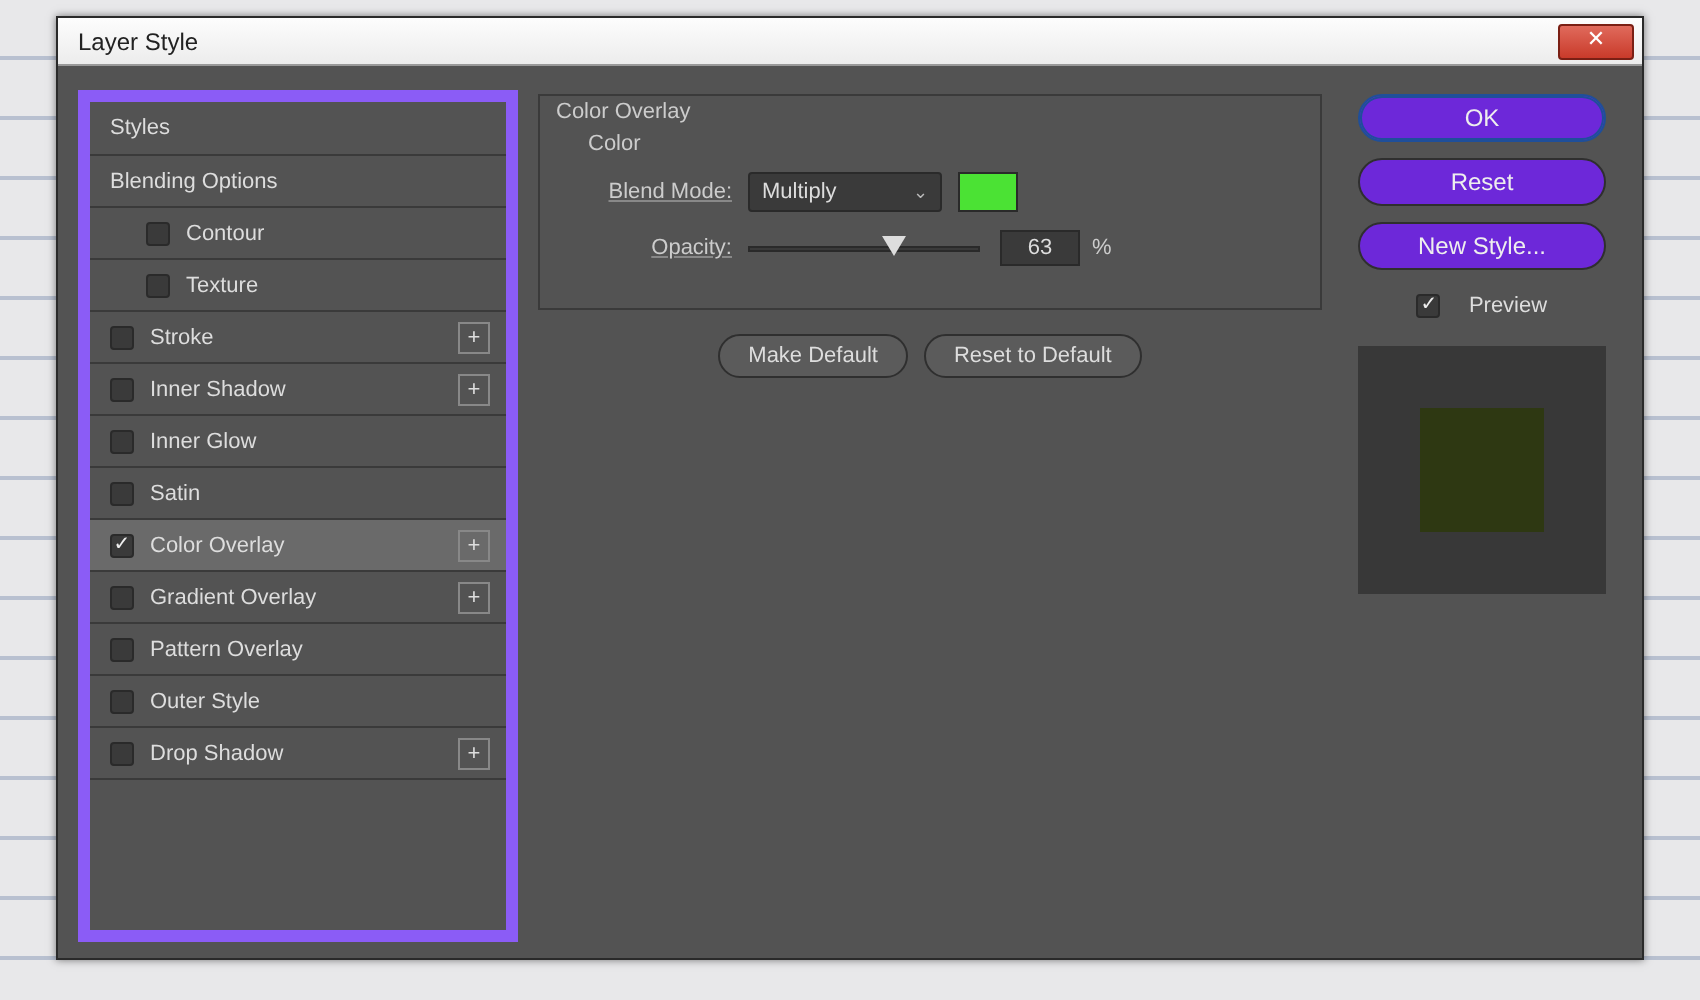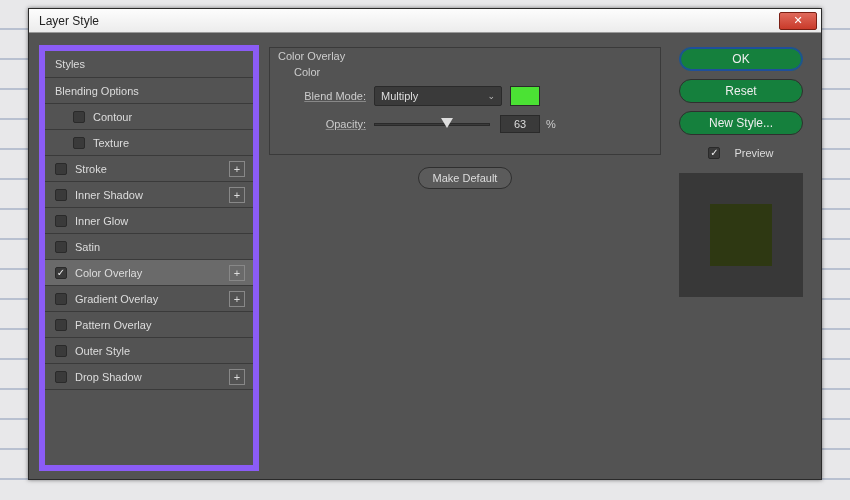--- a/index.html
+++ b/index.html
@@ -36,36 +36,36 @@
     align-items:center; padding:0 8px; gap:10px; }
   .fx-icon { font-style:italic; font-family:Georgia,serif; font-size:13px; color:#ccc; }
   .arrow-icon { color:#777; font-size:11px; }
   .trash { margin-left:auto; color:#aaa; font-size:13px; }
   .col-mid { flex:1; display:flex; flex-direction:column; }
   .group { border:1px solid #3a3a3a; padding:4px 10px 14px 10px; margin:2px 0 8px 0; position:relative; }
   .group-title { position:relative; top:-2px; left:-2px; font-size:11px; color:#ccc; }
   .subhead { font-size:11px; color:#ccc; margin:2px 0 6px 14px; }
   .form-row { display:flex; align-items:center; height:24px; margin:4px 0; }
   .form-lab { width:94px; text-align:right; font-size:11px; color:#ccc; padding-right:8px; text-decoration:underline; text-decoration-color:#888; }
-  .select { width:128px; height:20px; background:#3a3a3a; border:1px solid #2a2a2a; color:#ddd;
+  .select { width:97px; height:20px; background:#3a3a3a; border:1px solid #2a2a2a; color:#ddd;
     font-size:11px; display:flex; align-items:center; padding:0 6px; position:relative; border-radius:2px; }
   .select .chev { margin-left:auto; font-size:9px; color:#bbb; }
   .swatch { width:30px; height:20px; margin-left:8px; border:1px solid #2a2a2a; }
   .slider-wrap { width:116px; height:20px; display:flex; align-items:center; position:relative; }
   .track { flex:1; height:3px; background:#3a3a3a; border:1px solid #2a2a2a; position:relative; }
   .thumb { position:absolute; top:-6px; width:0; height:0; border-left:6px solid transparent;
     border-right:6px solid transparent; border-top:10px solid #ddd; transform:translateX(-6px); }
   .numbox { width:40px; height:18px; margin-left:10px; background:#3a3a3a; border:1px solid #2a2a2a;
     color:#ddd; font-size:11px; text-align:center; display:flex; align-items:center; justify-content:center; }
   .pct { font-size:11px; color:#ccc; margin-left:6px; }
   .btn-row { display:flex; gap:8px; justify-content:center; margin-top:4px; }
   .btn { height:22px; padding:0 14px; background:#5b5b5b; border:1px solid #2f2f2f; color:#ddd;
     font-size:11px; border-radius:11px; display:flex; align-items:center; justify-content:center; cursor:default; }
   .col-right { width:140px; display:flex; flex-direction:column; gap:8px; align-items:center; padding-top:2px; }
-  .rbtn { width:124px; height:24px; border-radius:12px; border:1px solid #2f2f2f; background:#15803d;
+  .rbtn { width:124px; height:24px; border-radius:12px; border:1px solid #2f2f2f; background:#6d28d9;
     color:#eee; font-size:12px; display:flex; align-items:center; justify-content:center; cursor:default; }
   .rbtn.ok { border:1px solid #1f4f9a; box-shadow:0 0 0 1px #1f4f9a inset; }
   .preview-row { display:flex; align-items:flex-start; gap:6px; margin-top:4px; font-size:11px; color:#ddd; }
   .preview-box { width:124px; height:124px; background:#383838; margin-top:6px;
     display:flex; align-items:center; justify-content:center; }
   .preview-inner { width:62px; height:62px; background:#2e3812; }
 </style>
 </head>
 <body>
 
@@ -166,20 +166,21 @@
               <div class="thumb" style="left:63%"></div>
             </div>
           </div>
           <div class="numbox">63</div>
           <div class="pct">%</div>
         </div>
       </div>
 
       <div class="btn-row">
         <div class="btn">Make Default</div>
+        <div class="btn">Reset to Default</div>
       </div>
     </div>
 
     <div class="col-right">
       <div class="rbtn ok">OK</div>
       <div class="rbtn">Reset</div>
       <div class="rbtn">New Style...</div>
       <div class="preview-row">
         <span class="chk checked"></span>
         <span>Preview</span>

